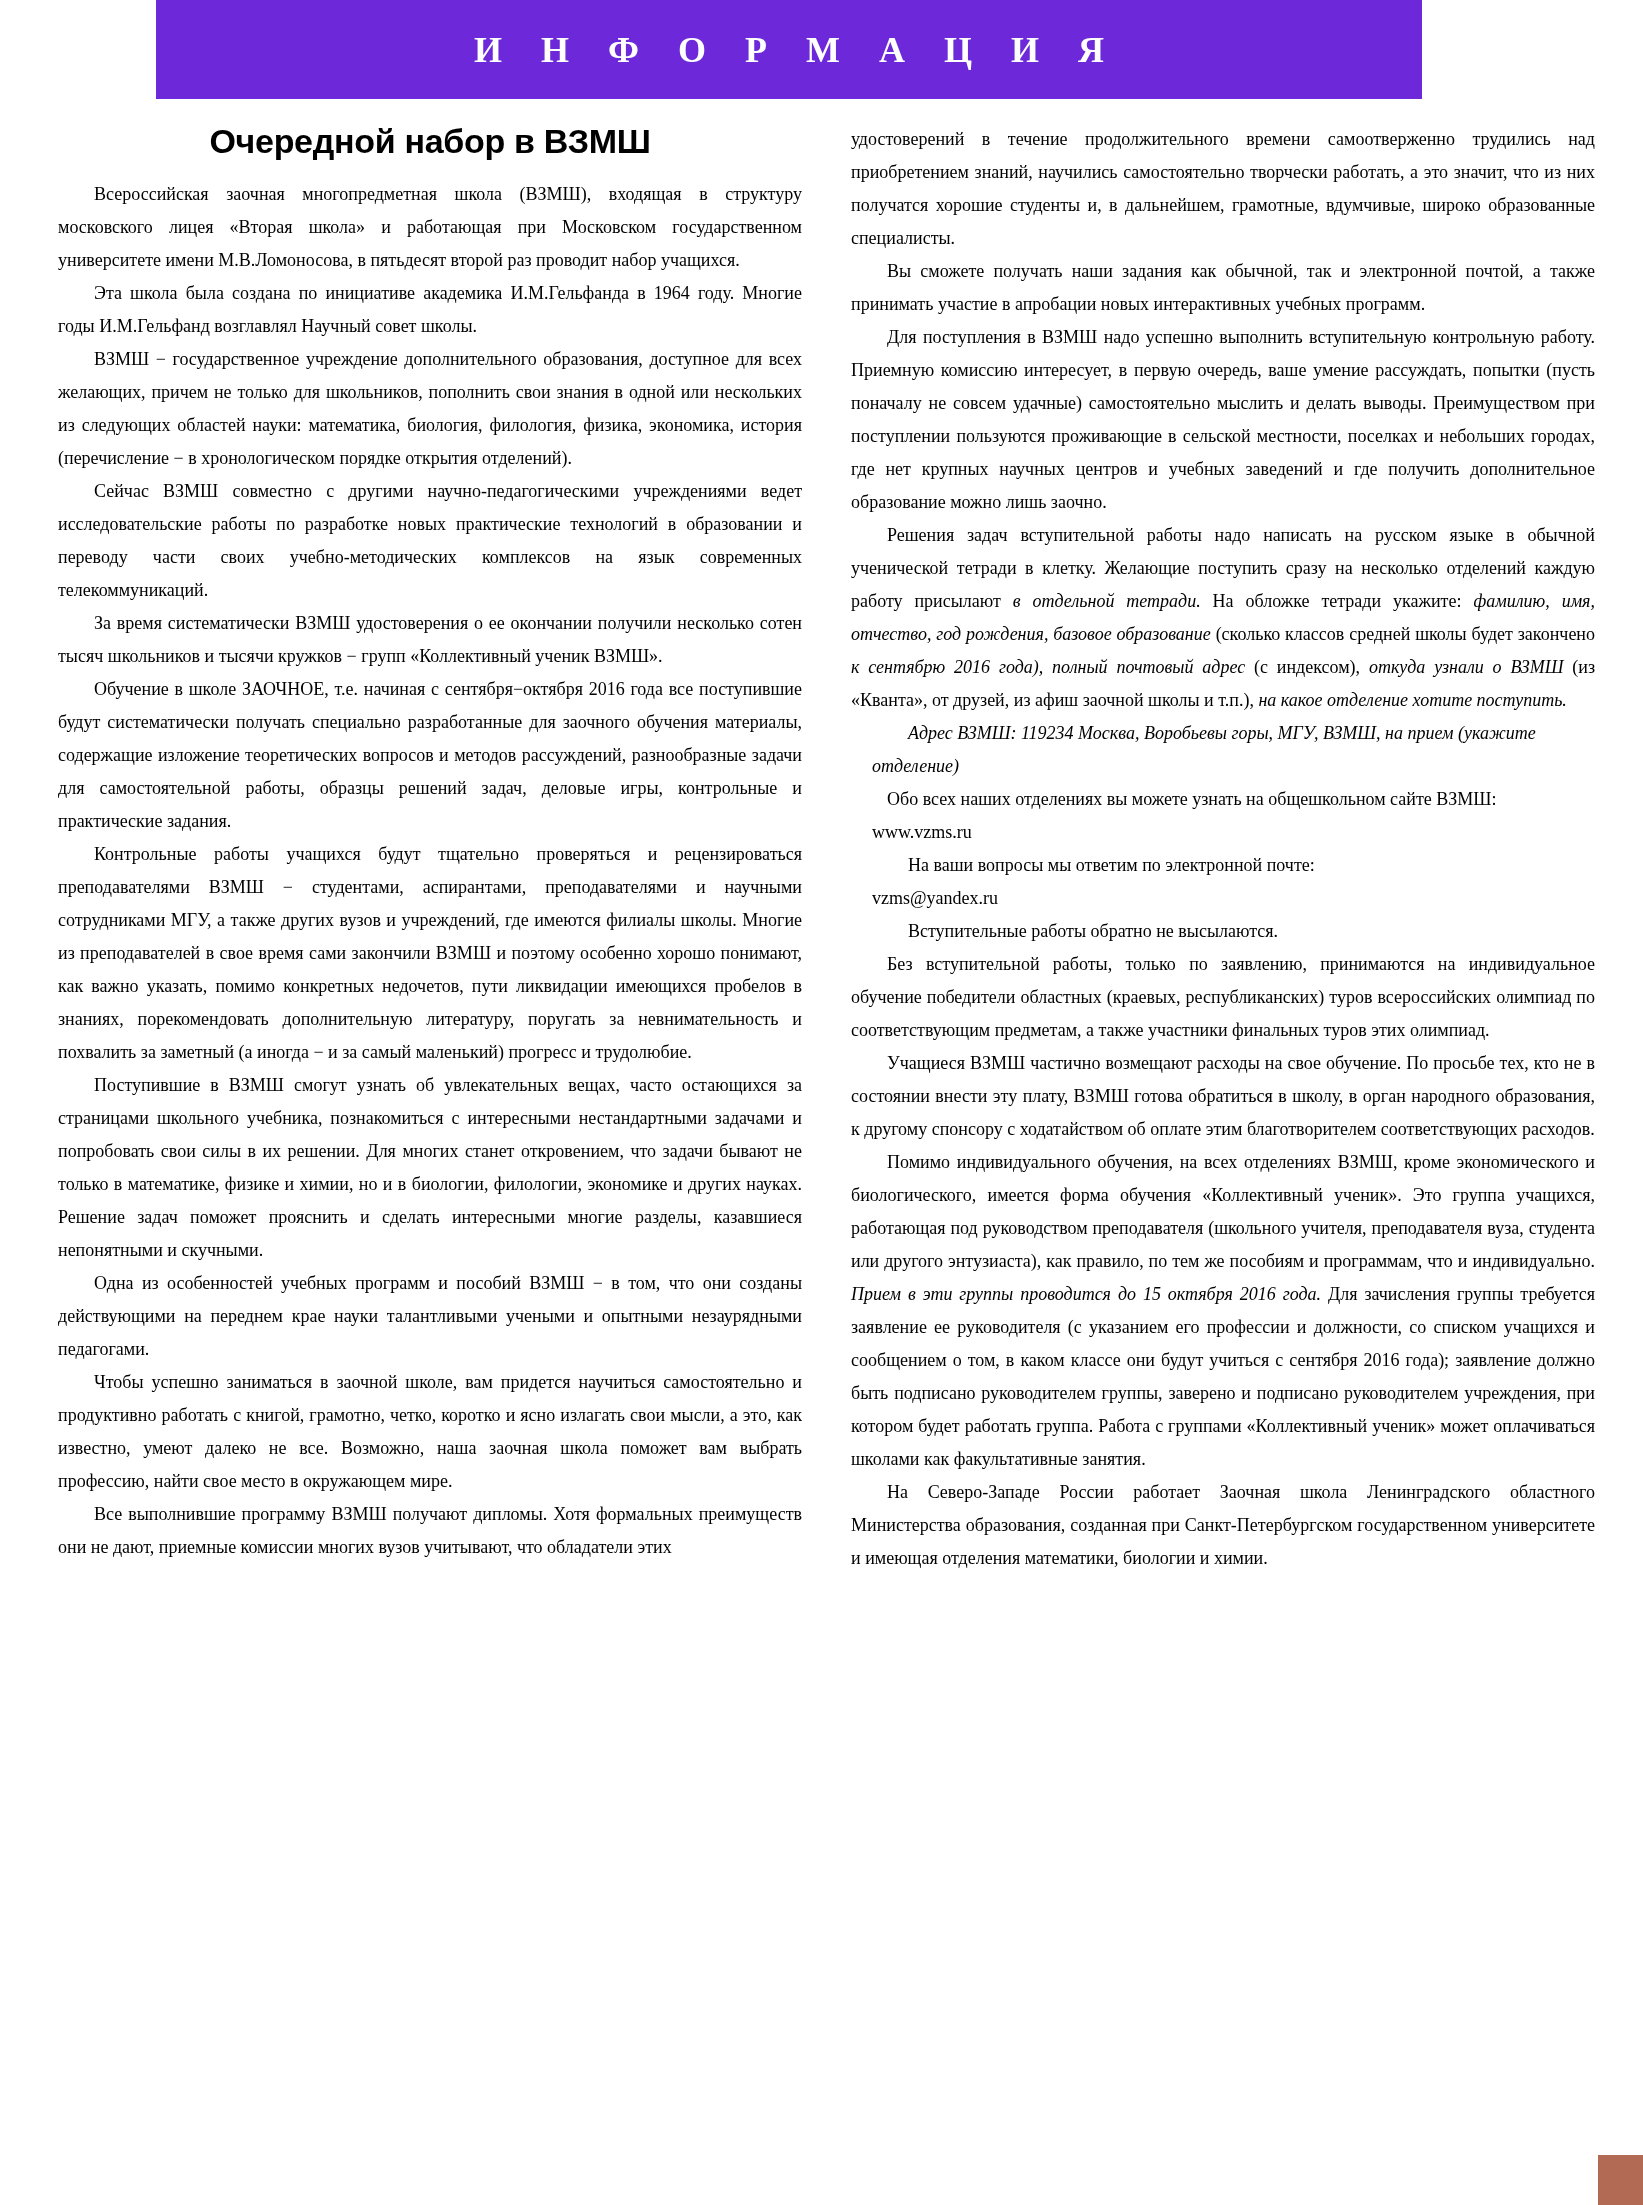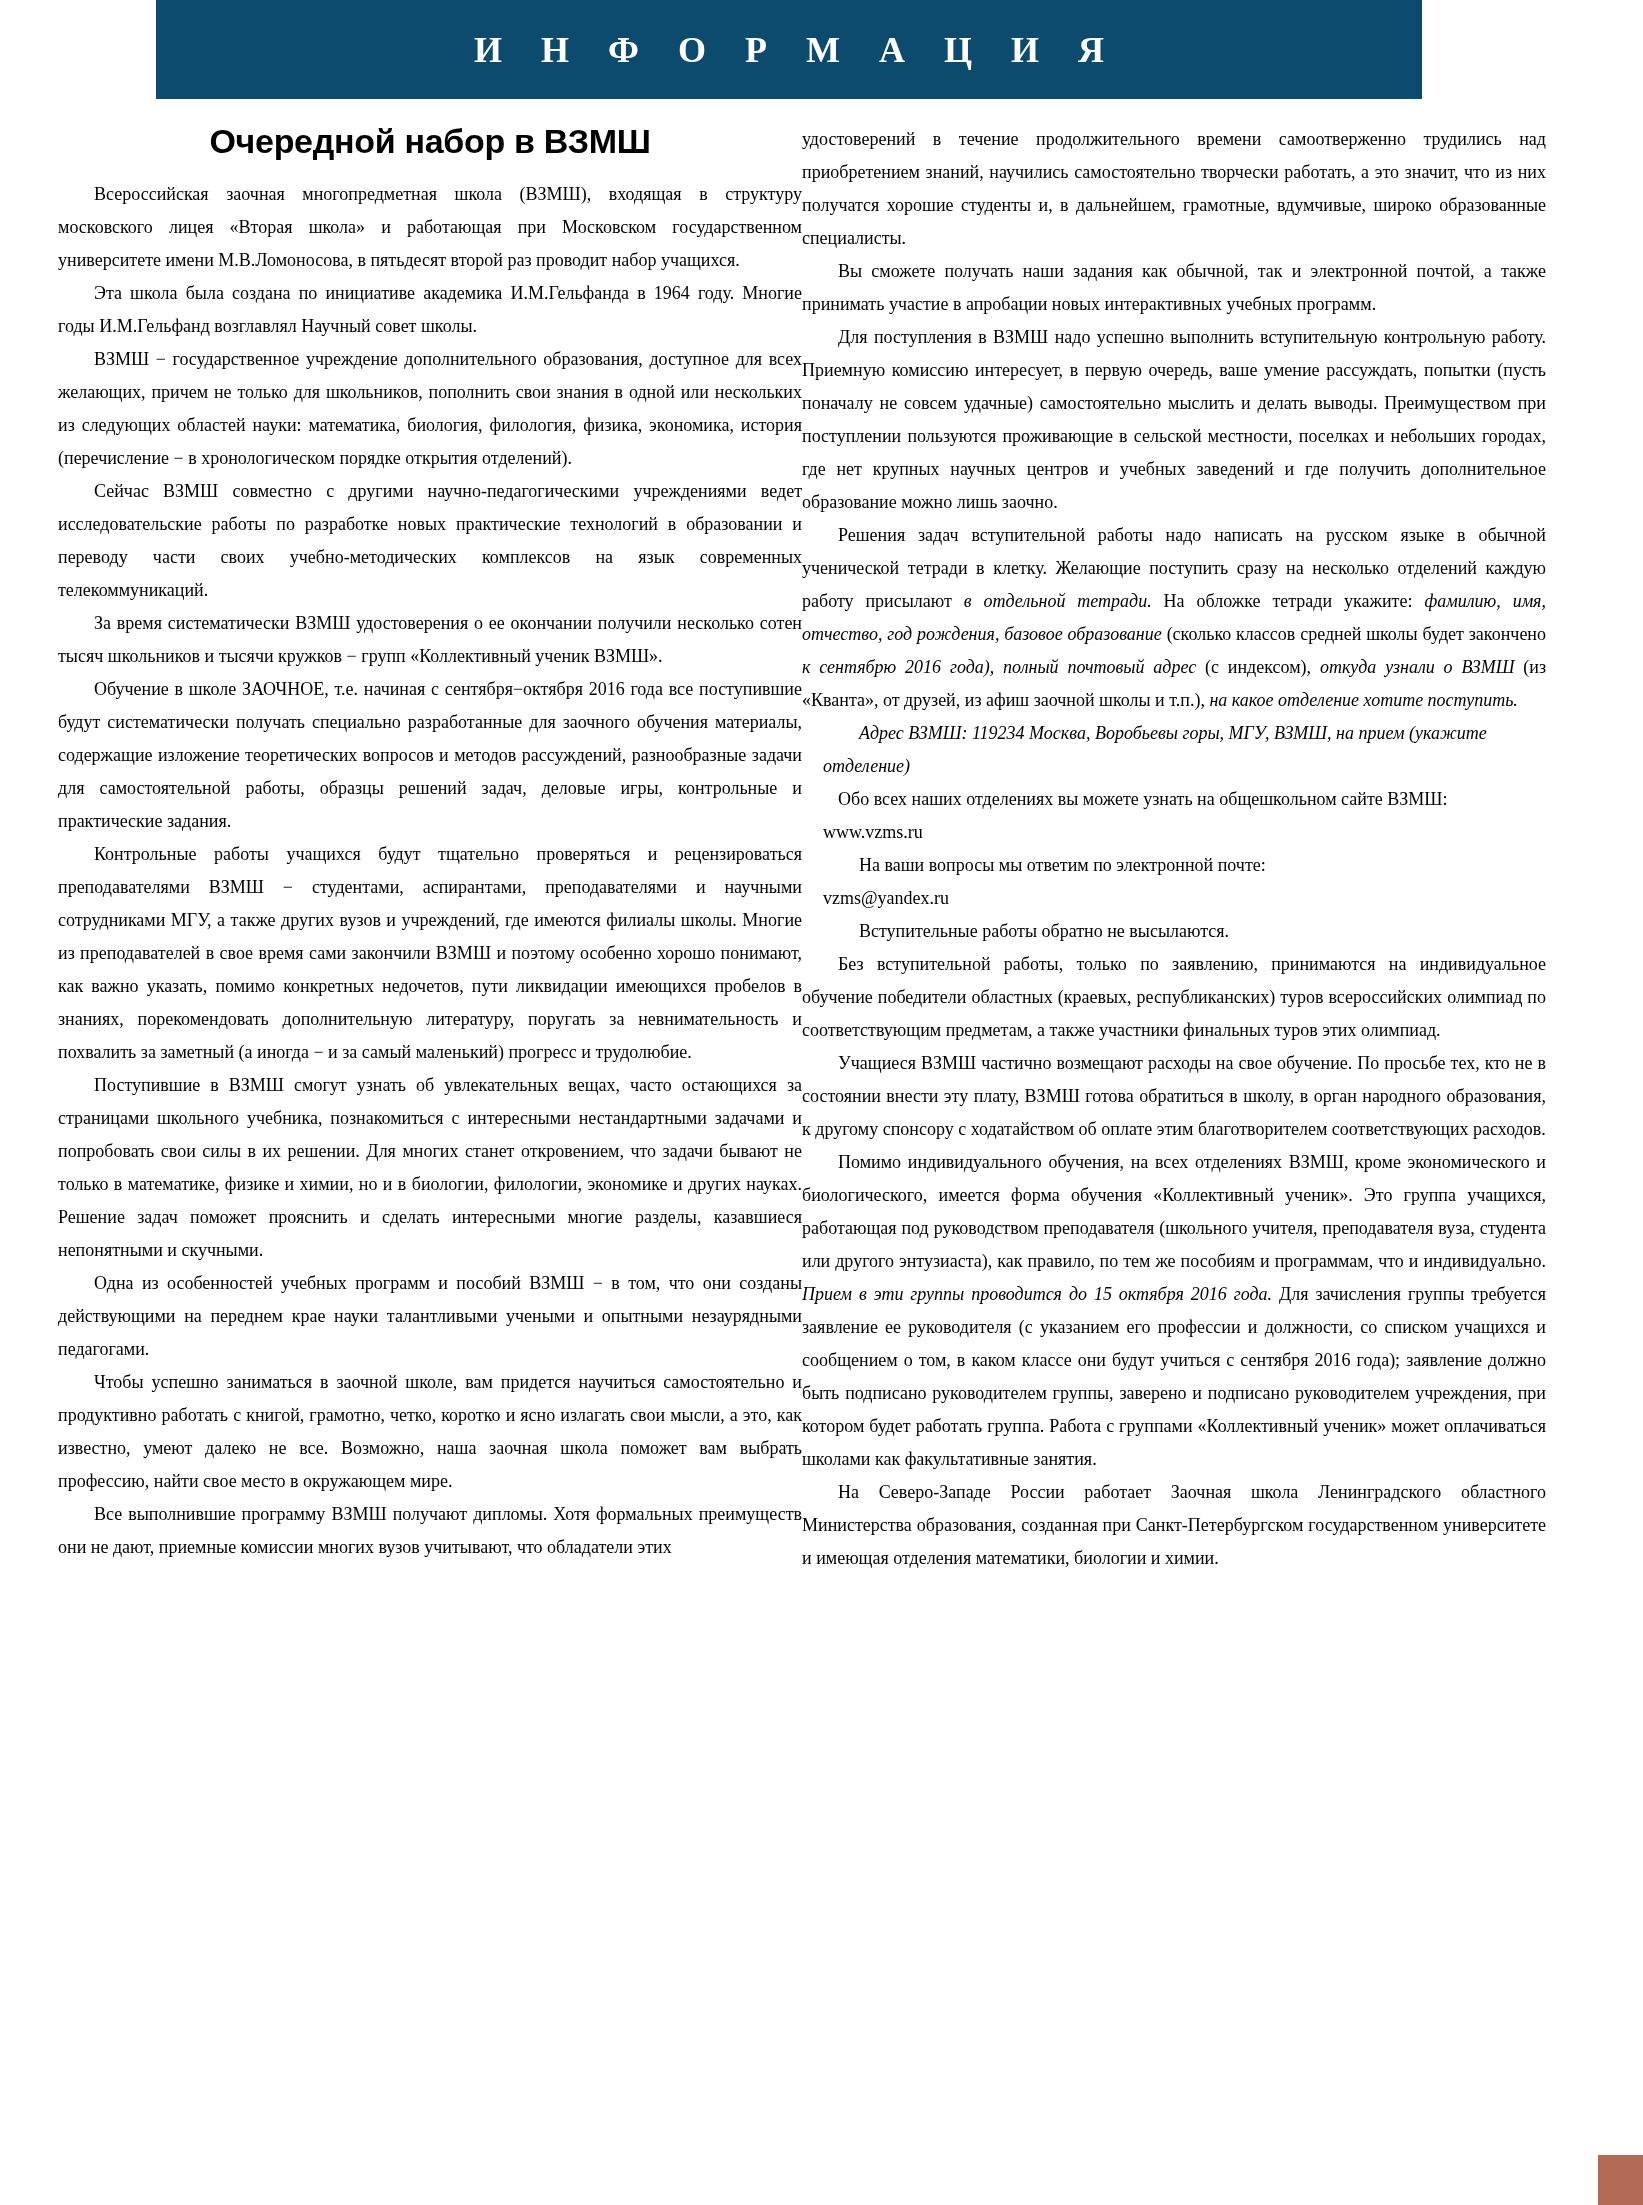--- a/index.html
+++ b/index.html
@@ -16,21 +16,21 @@
     overflow: hidden;
   }
 
   
   .banner {
     position: absolute;
     left: 156px;
     top: 0px;
     width: 1266px;
     height: 99px;
-    background: #0c4a6e;
+    background: #6d28d9;
     display: flex;
     align-items: center;
     justify-content: center;
   }
   .banner-title {
     color: #ffffff;
     font-family: "Liberation Serif", "DejaVu Serif", serif;
     font-size: 36px;
     font-weight: 700;
     letter-spacing: 15px;
@@ -46,20 +46,21 @@
     width: 1644px;
     height: 2205px;
   }
 
   .columns {
     position: absolute;
     left: 58px;
     top: 123px;
     width: 1537px;
     display: flex;
+    gap: 49px;
   }
   .col {
     width: 744px;
   }
 
   .article-title {
     font-family: "Liberation Sans", "DejaVu Sans", sans-serif;
     font-weight: 700;
     font-size: 34px;
     text-align: center;

